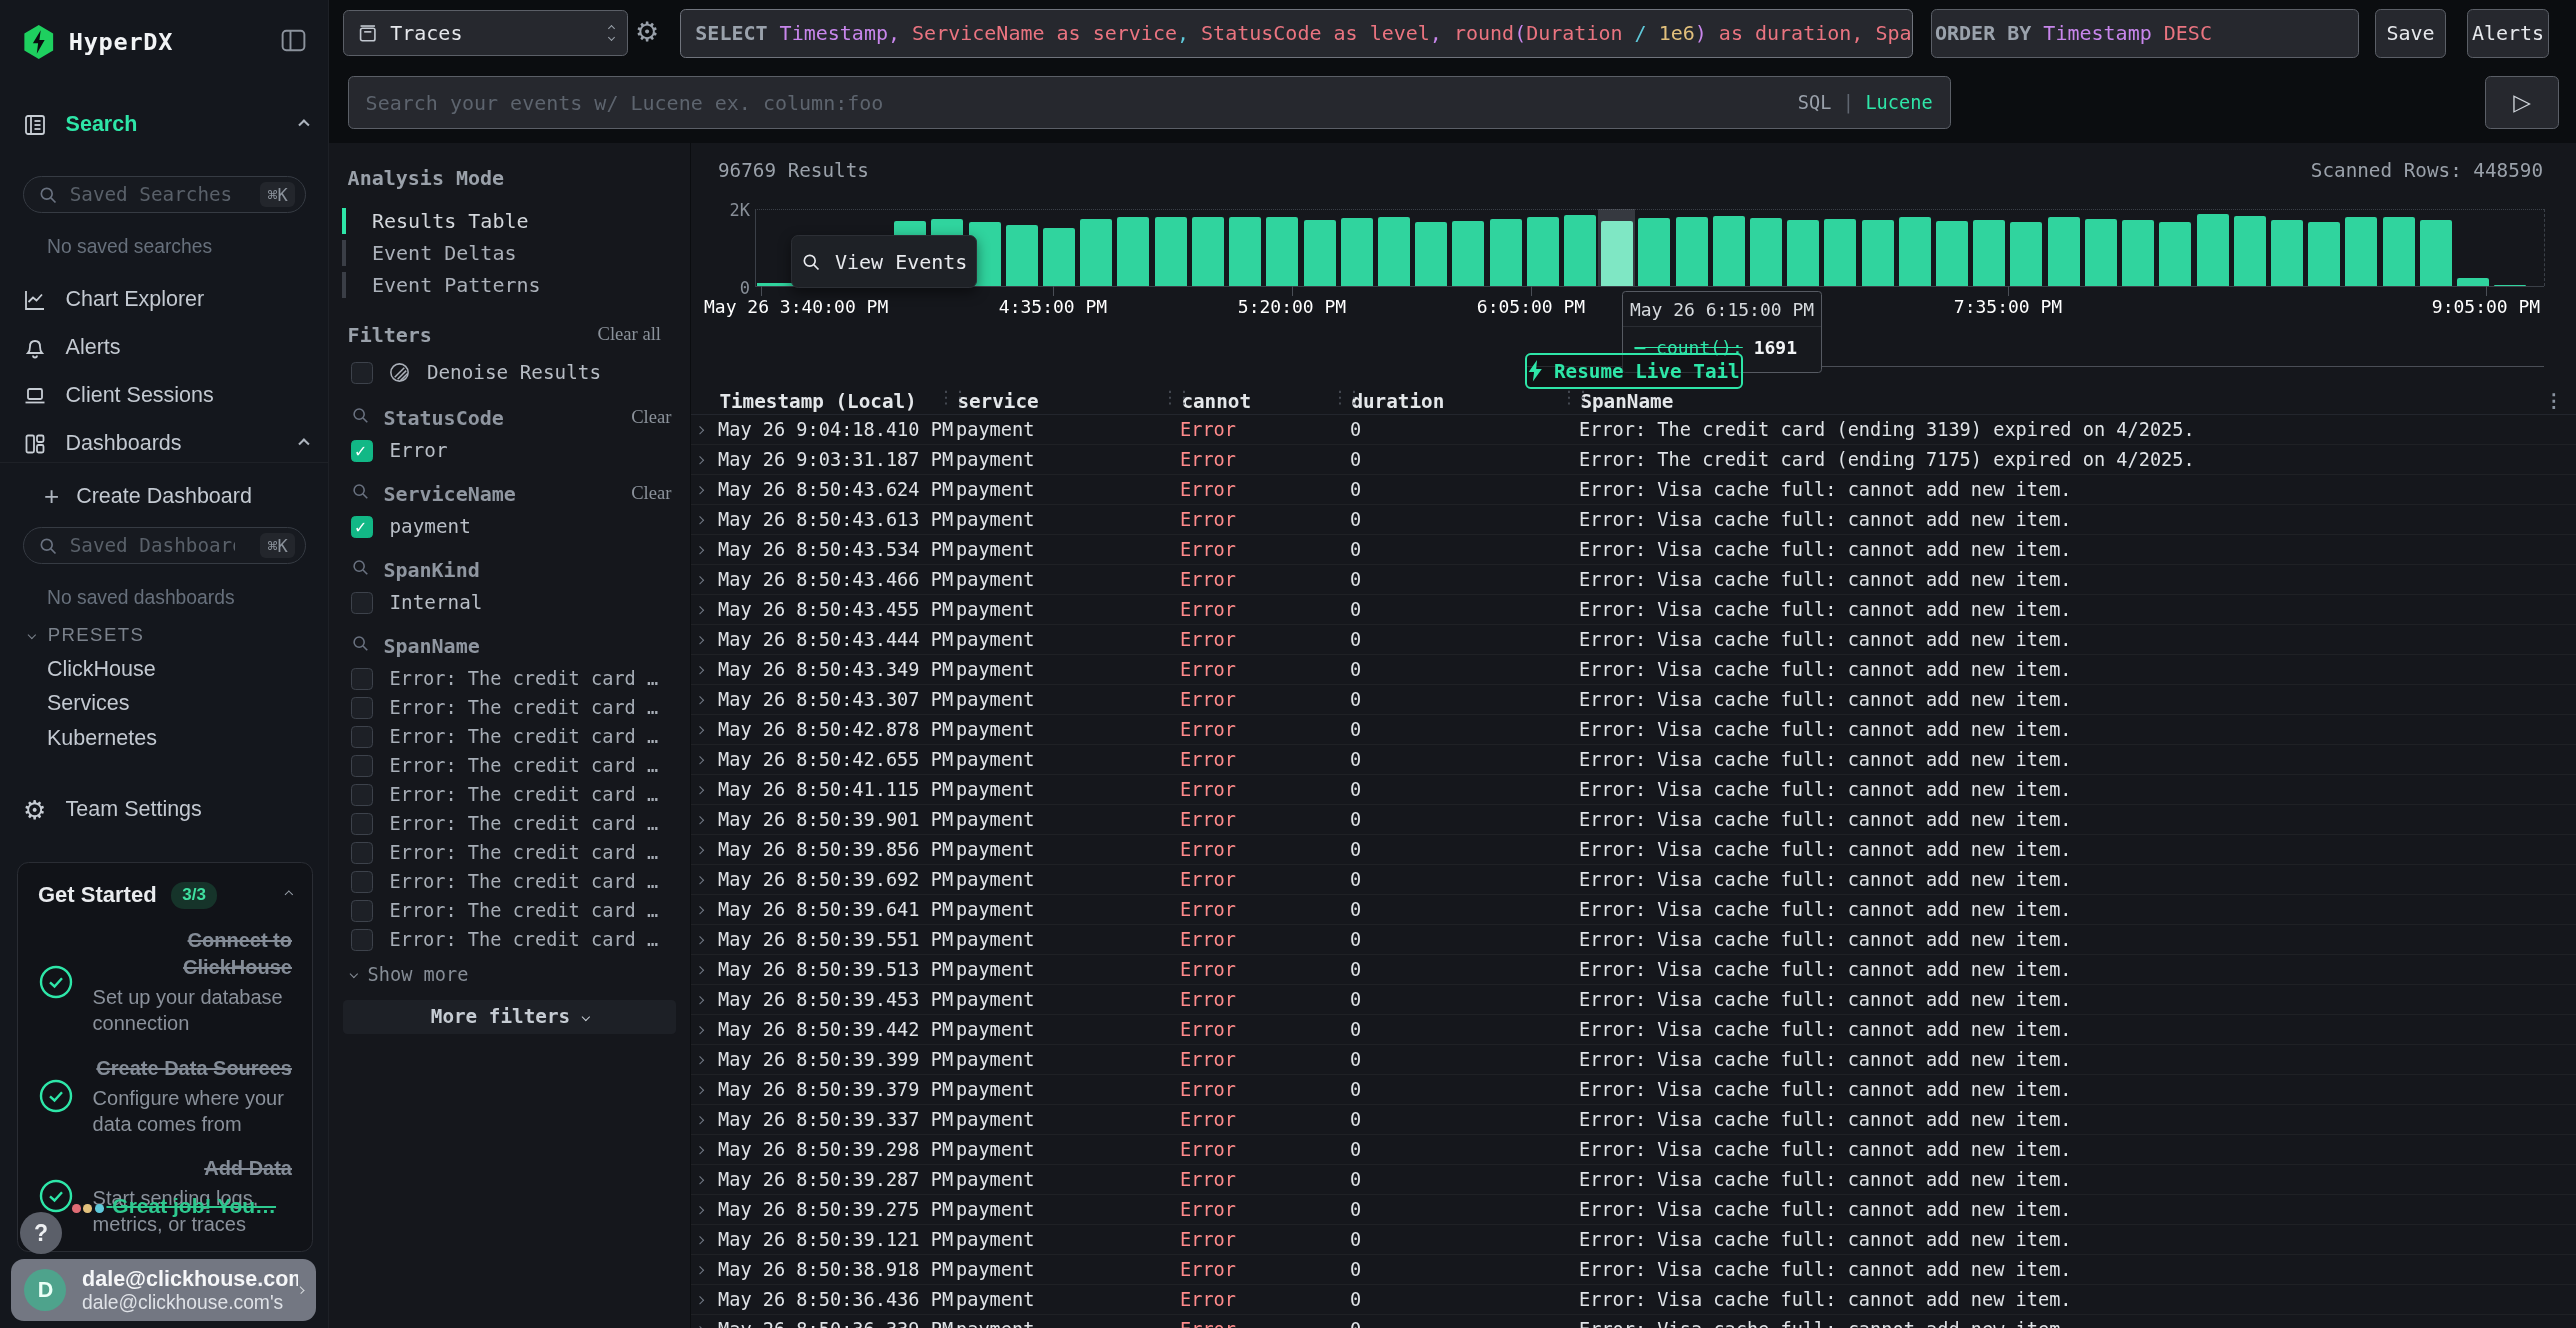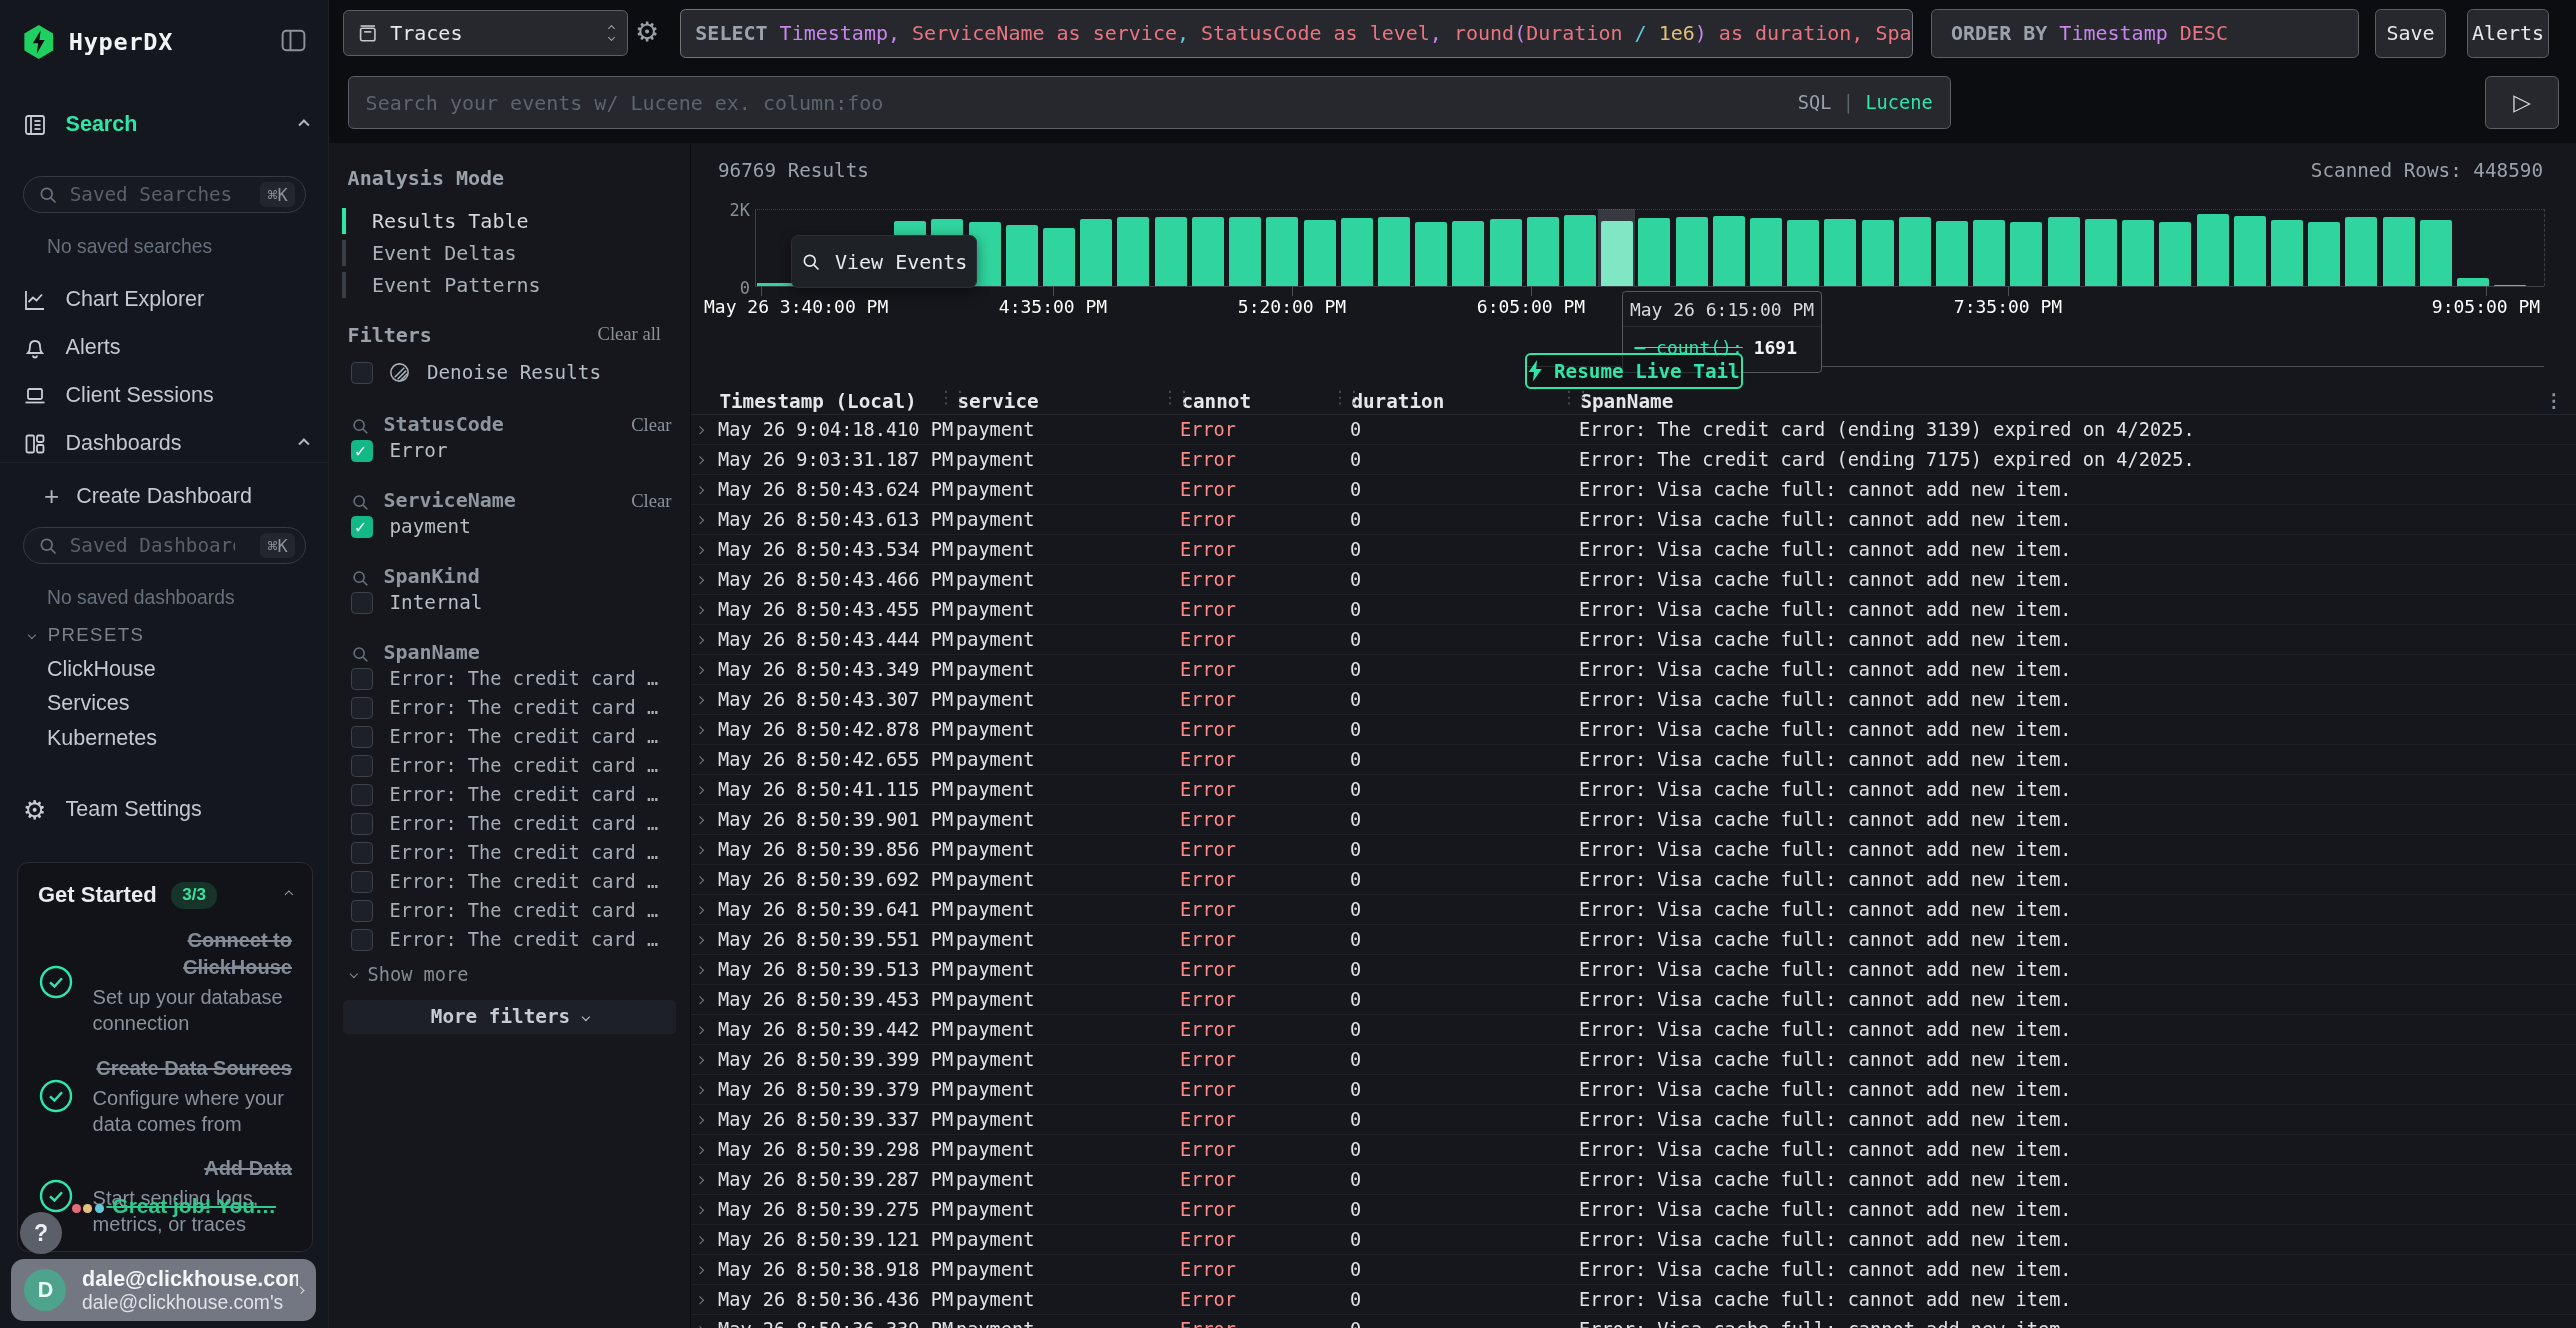--- a/index.html
+++ b/index.html
@@ -60,21 +60,21 @@
   #src-select { left:14.3px; top:10px; width:285px; height:46px; padding:0 13px; gap:11.4px; font-family:"DejaVu Sans Mono", monospace; font-size:20px; color:#e6e8ec; }
   #src-select .updown { margin-left:auto; display:flex; flex-direction:column; gap:3.6px; color:#9aa1ab; }
   #topbar-gear { position:absolute; left:306px; top:15.7px; font-size:27px; color:#9aa1ab; }
   #sql-box { left:351px; top:8.6px; width:1233px; height:49px; border-color:#70747d; padding:0 14.3px; overflow:hidden; }
   .code { font-family:"DejaVu Sans Mono", monospace; font-size:20px; white-space:pre; }
   .tk-kw { color:#9aa2ac; font-weight:bold; }
   .tk-purple { color:#c886ec; }
   .tk-red { color:#ea7480; }
   .tk-teal { color:#5fc9da; }
   .tk-yellow { color:#e2c07c; }
-  #order-box { left:1602px; top:8.6px; width:428px; height:49px; padding:0 19px; overflow:hidden;text-align:center; }
+  #order-box { left:1602px; top:8.6px; width:428px; height:49px; padding:0 3px; overflow:hidden;text-align:center; }
   #save-btn { left:2046px; top:8.6px; width:71px; height:49px; justify-content:center; font-family:"DejaVu Sans Mono", monospace; font-size:20px; color:#e6e8ec; cursor:pointer; }
   #alerts-btn { left:2138px; top:8.6px; width:82px; height:49px; justify-content:center; font-family:"DejaVu Sans Mono", monospace; font-size:20px; color:#e6e8ec; cursor:pointer; }
   #search-box { left:18.6px; top:76px; width:1603px; height:53px; padding:0 17px; }
   #search-box input { flex:1; background:transparent; border:none; outline:none; font-family:"DejaVu Sans Mono", monospace; font-size:20px; color:#c8cdd4; }
   #search-box input::placeholder { color:#5d646e; }
   .lang-toggle { font-family:"DejaVu Sans Mono", monospace; font-size:18.6px; color:#9aa1ab; display:flex; gap:11.4px; }
   .lang-toggle .sep { color:#5f6670; }
   .lang-toggle .lucene { color:#2ee6a8; }
   #date-box { left:1639px; top:76px; width:499px; height:53px; padding:0 17px; gap:14.3px; font-family:"DejaVu Sans Mono", monospace; font-size:20px; color:#e3e6ea; }
   #play-btn { left:2156px; top:76px; width:74px; height:53px; justify-content:center; color:#cfd4da; font-size:23px; cursor:pointer; }
@@ -84,21 +84,21 @@
   .fp-header { position:absolute; left:18.6px; font-family:"DejaVu Sans Mono", monospace; font-weight:bold; font-size:20px; color:#9aa1aa; }
   #modes { position:absolute; left:13px; top:62px; }
   .mode-row { position:relative; height:32px; display:flex; align-items:center; padding-left:30px; font-family:"DejaVu Sans Mono", monospace; font-size:20px; color:#aab0b9; cursor:pointer; }
   .mode-row.active { color:#d3d7dc; }
   .mode-track { position:absolute; left:0; top:2.9px; bottom:2.9px; width:3.6px; background:#3a3e46; }
   .mode-track.green { background:#2ee6a8; }
   .link-dim { font-family:Liberation Serif, serif; font-size:18.6px; color:#8b929b; cursor:pointer; }
   .cb { width:22px; height:22px; border-radius:4.3px; border:1.4px solid #3d424b; background:#1d2026; flex:0 0 auto; position:relative; }
   .cb.on { background:#12b886; border-color:#12b886; }
   .cb.on::after { content:"✓"; position:absolute; left:3.6px; top:-0.7px; color:#fff; font-size:18px; font-weight:bold; }
-  .fgroup-head { display:flex; align-items:flex-end; gap:14.3px; padding:0 18.6px 0 21.5px; height:30px; }
+  .fgroup-head { display:flex; align-items:flex-start; gap:14.3px; padding:0 18.6px 0 21.5px; height:30px; }
   .fgroup-head .gname { font-family:"DejaVu Sans Mono", monospace; font-weight:bold; font-size:20px; color:#8f96a0; }
   .fgroup-head .gclear { margin-left:auto; }
   .fitem { display:flex; align-items:center; gap:17px; padding-left:21.5px; height:29px; font-family:"DejaVu Sans Mono", monospace; font-size:19.3px; color:#b9bfc7; cursor:pointer; }
   .fitem.dim { font-size:18.6px; color:#a7aeb7; }
   .fitem .lbl { white-space:nowrap; overflow:hidden; text-overflow:ellipsis; max-width:286px; }
   #denoise-row { position:absolute; left:21.5px; top:218px; display:flex; align-items:center; gap:15.7px; font-family:"DejaVu Sans Mono", monospace; font-size:19.3px; color:#b6bcc4; }
   #fgroups { position:absolute; left:0; top:263px; width:100%; }
   #show-more { display:flex; align-items:center; gap:11.4px; padding-left:21.5px; height:31.5px; font-family:"DejaVu Sans Mono", monospace; font-size:18.6px; color:#868d96; cursor:pointer; }
   #more-filters { position:absolute; left:14.3px; width:333px; height:34px; background:#1d2026; border-radius:4.3px; display:flex; align-items:center; justify-content:center; gap:13px; font-family:"DejaVu Sans Mono", monospace; font-weight:bold; font-size:19.3px; color:#c6ccd3; cursor:pointer; }
 

